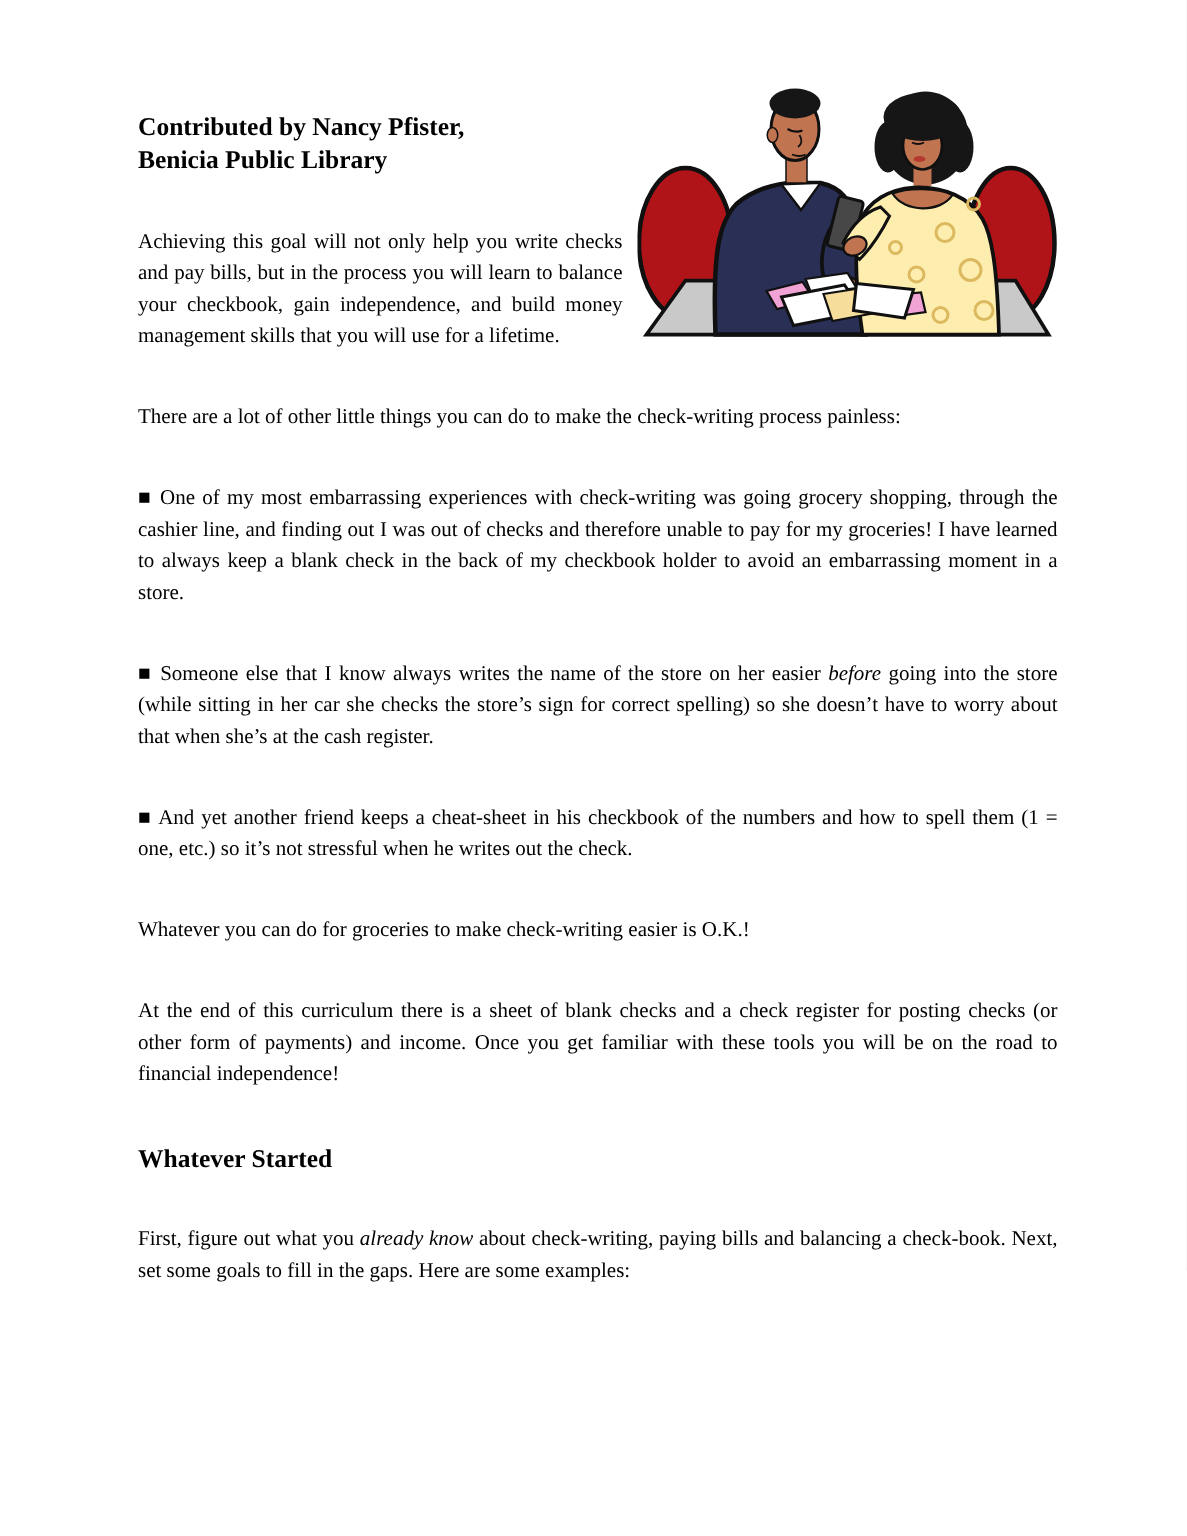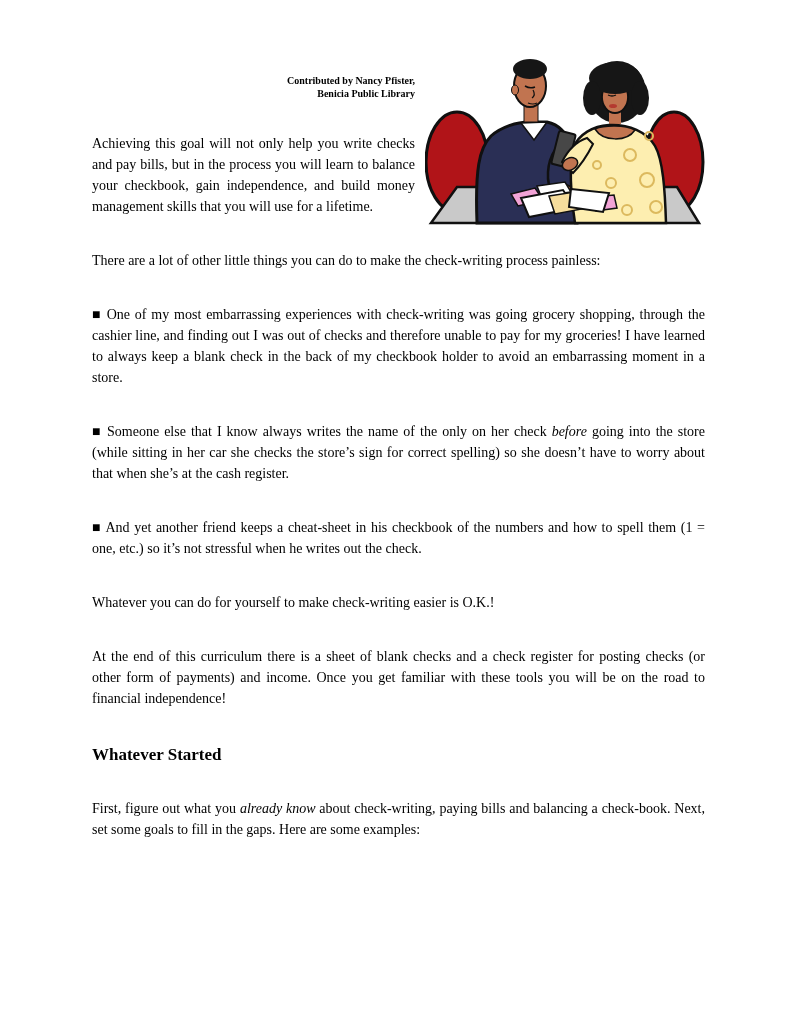--- a/index.html
+++ b/index.html
@@ -5,21 +5,21 @@
   html,body { margin:0; padding:0; background:#e8e8e8; }
   body { width:791px; height:1024px; margin:0 auto; background:#ffffff;
          font-family:"Liberation Serif", serif; color:#000; overflow:hidden; }
   .page { box-sizing:border-box; width:791px; height:1024px; padding:58px 86px 0 92px; }
 
   h1.title { font-size:46px; line-height:1.26; font-weight:bold; margin:36px 0 0 0; }
 
   .illustration { float:right; width:280px; height:185px; margin:-18px 0 6px 10px; }
   .illustration svg { display:block; width:280px; height:185px; }
 
-  .byline { font-weight:bold; font-size:10px; line-height:1.3; margin:16px 0 0 0;text-align:right; }
+  .byline { font-weight:bold; font-size:17px; line-height:1.3; margin:16px 0 0 0; }
 
   h2.sect { font-size:17px; font-weight:bold; margin:36px 0 0 0; }
 
   p.body { font-size:14px; line-height:21px; margin:33px 0 0 0; text-align:justify; }
   p.body .it { font-style:italic; }
 
   ul.goals { font-size:14px; line-height:21px; margin:20px 0 0 0; padding-left:78px; }
   ul.goals li { padding-left:8px; }
 </style>
 </head>
@@ -88,25 +88,25 @@
     <span>Benicia Public Library</span>
   </p>
 
 
   <p class="body">Achieving this goal will not only help you write checks and pay bills, but in the process you will learn to balance your checkbook, gain independence, and build money management skills that you will use for a lifetime.</p>
 
   <p class="body">There are a lot of other little things you can do to make the check-writing process painless:</p>
 
   <p class="body">■ One of my most embarrassing experiences with check-writing was going grocery shopping, through the cashier line, and finding out I was out of checks and therefore unable to pay for my groceries!  I have learned to always keep a blank check in the back of my checkbook holder to avoid an embarrassing moment in a store.</p>
 
-  <p class="body"><span>■ Someone else that I know always writes the name of the only on her check </span><span class="it">before</span><span> going into the store (while sitting in her car she checks the store’s sign for correct spelling) so she doesn’t have to worry about that when she’s at the cash register.</span></p>
+  <p class="body"><span>■ Someone else that I know always writes the name of the store on her easier </span><span class="it">before</span><span> going into the store (while sitting in her car she checks the store’s sign for correct spelling) so she doesn’t have to worry about that when she’s at the cash register.</span></p>
 
   <p class="body">■ And yet another friend keeps a cheat-sheet in his checkbook of the numbers and how to spell them (1 = one, etc.) so it’s not stressful when he writes out the check.</p>
 
-  <p class="body">Whatever you can do for yourself to make check-writing easier is O.K.!</p>
+  <p class="body">Whatever you can do for groceries to make check-writing easier is O.K.!</p>
 
   <p class="body">At the end of this curriculum there is a sheet of blank checks and a check register for posting checks (or other form of payments) and income.  Once you get familiar with these tools you will be on the road to financial independence!</p>
 
   <h2 class="sect">Whatever Started</h2>
 
   <p class="body"><span>First, figure out what you </span><span class="it">already know</span><span> about check-writing, paying bills and balancing a check-book.  Next, set some goals to fill in the gaps.  Here are some examples:</span></p>
 
 
 </div>
 

